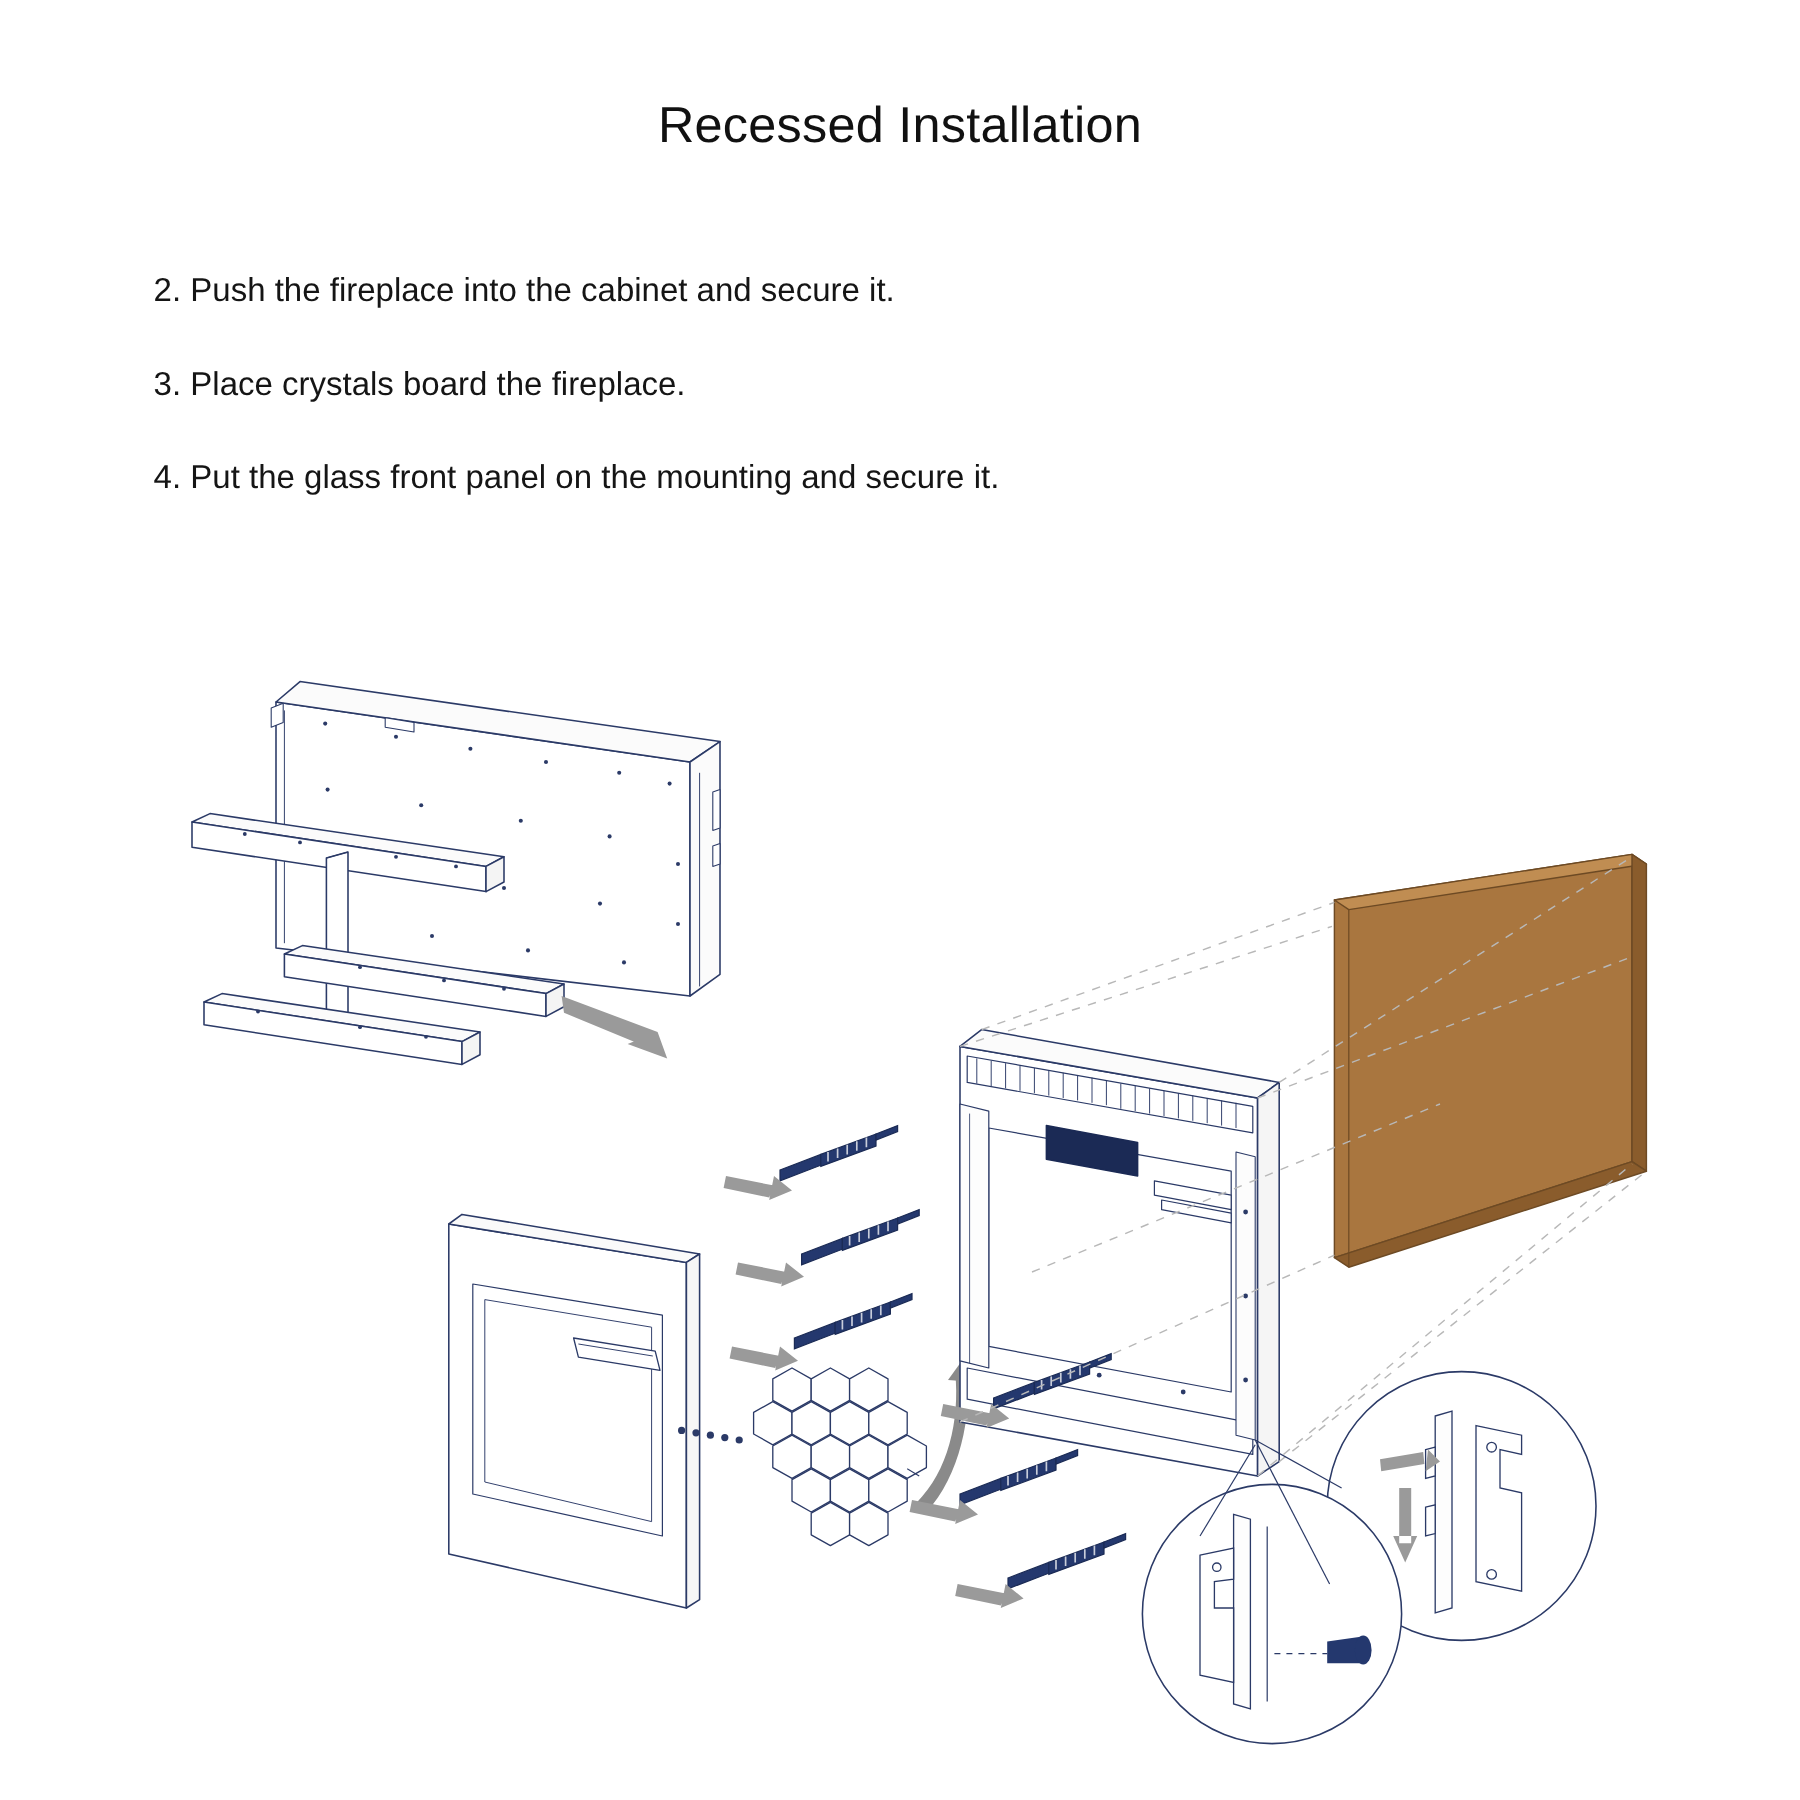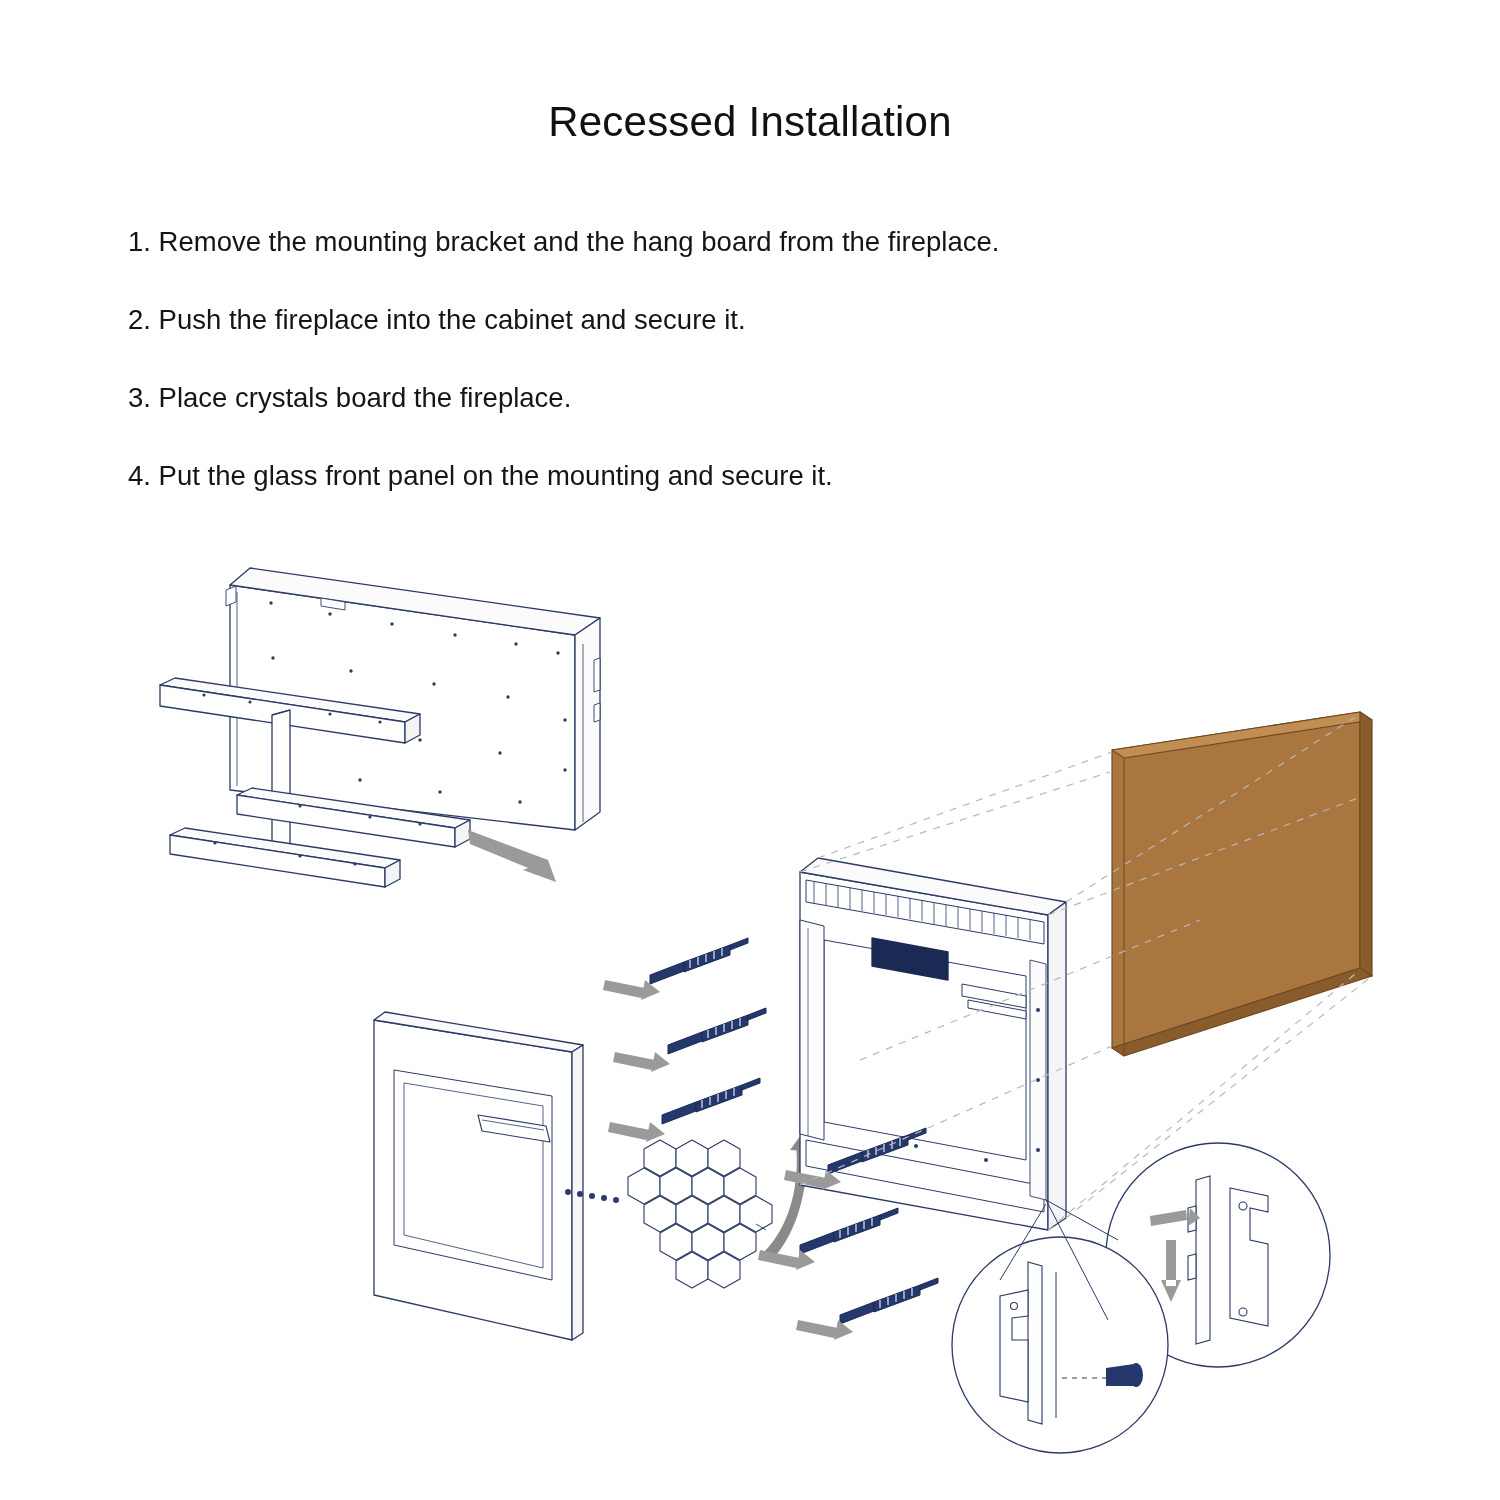--- a/index.html
+++ b/index.html
@@ -15,21 +15,21 @@
     position: relative;
     overflow: hidden;
   }
   .page {
     position: relative;
     width: 1500px;
     height: 1500px;
   }
   .title {
     position: absolute;
-    top: 98px;
+    top: 80px;
     left: 0;
     width: 1500px;
     text-align: center;
     font-size: 42px;
     font-weight: 400;
     letter-spacing: 0.2px;
     color: #111111;
   }
   .steps {
     position: absolute;
@@ -57,24 +57,20 @@
   svg { display: block; }
 </style>
 </head>
 <body>
 
 <div class="page">
 
   <div class="title">Recessed Installation</div>
 
   <div class="steps">
-    <div class="step">
-      <span class="num">1.</span>
-      <span>Remove the mounting bracket and the hang board from the fireplace.</span>
-    </div>
     <div class="step">
       <span class="num">2.</span>
       <span>Push the fireplace into the cabinet and secure it.</span>
     </div>
     <div class="step">
       <span class="num">3.</span>
       <span>Place crystals board the fireplace.</span>
     </div>
     <div class="step">
       <span class="num">4.</span>

